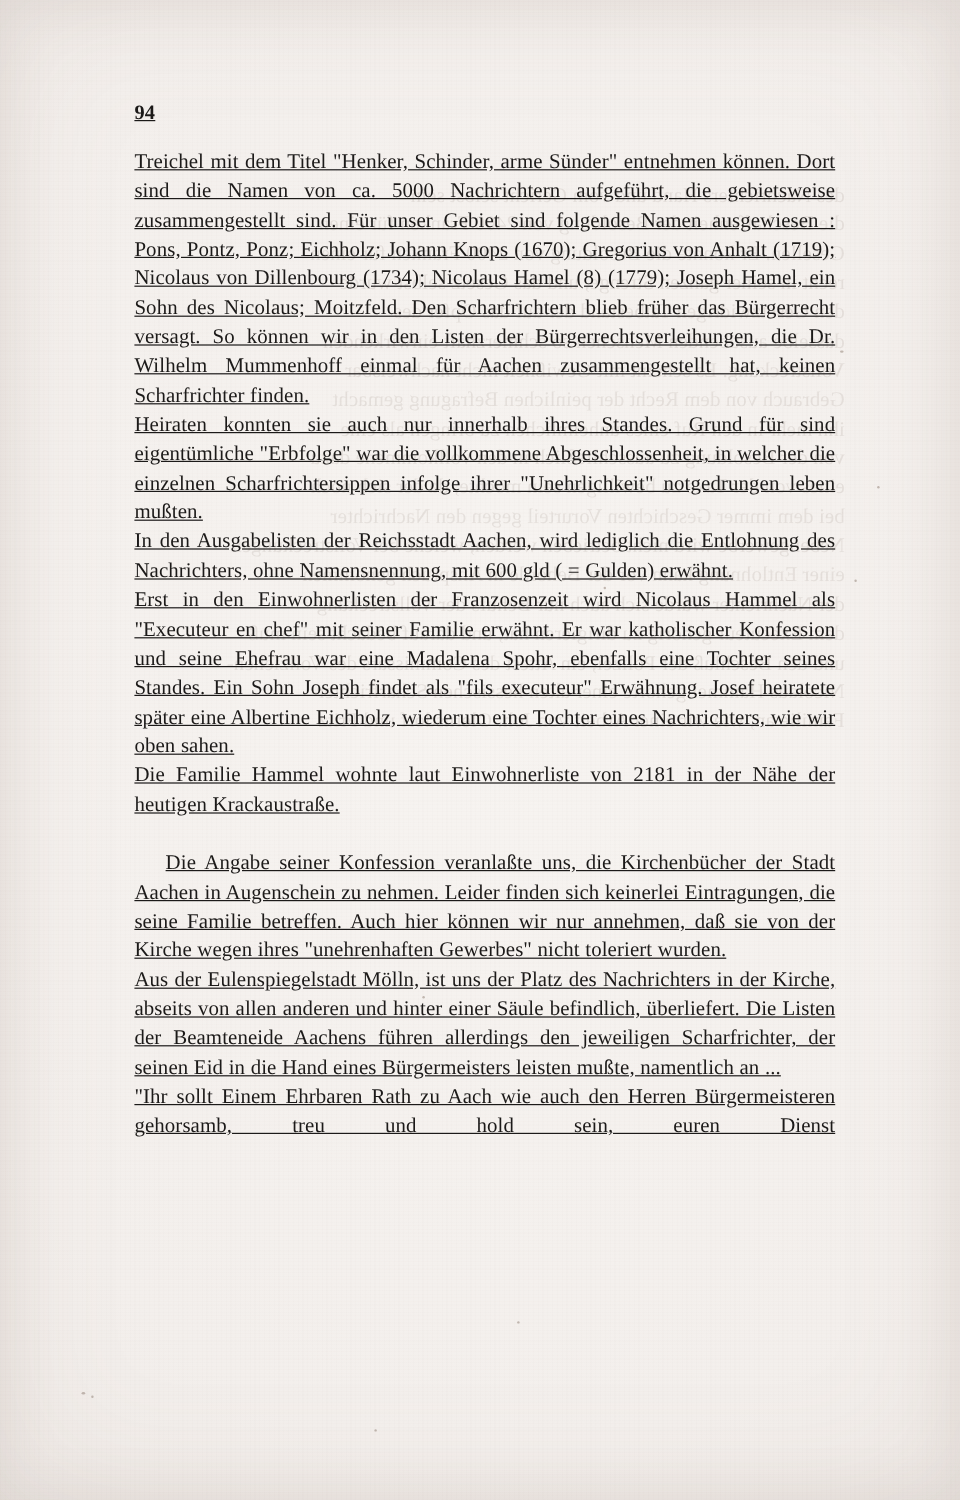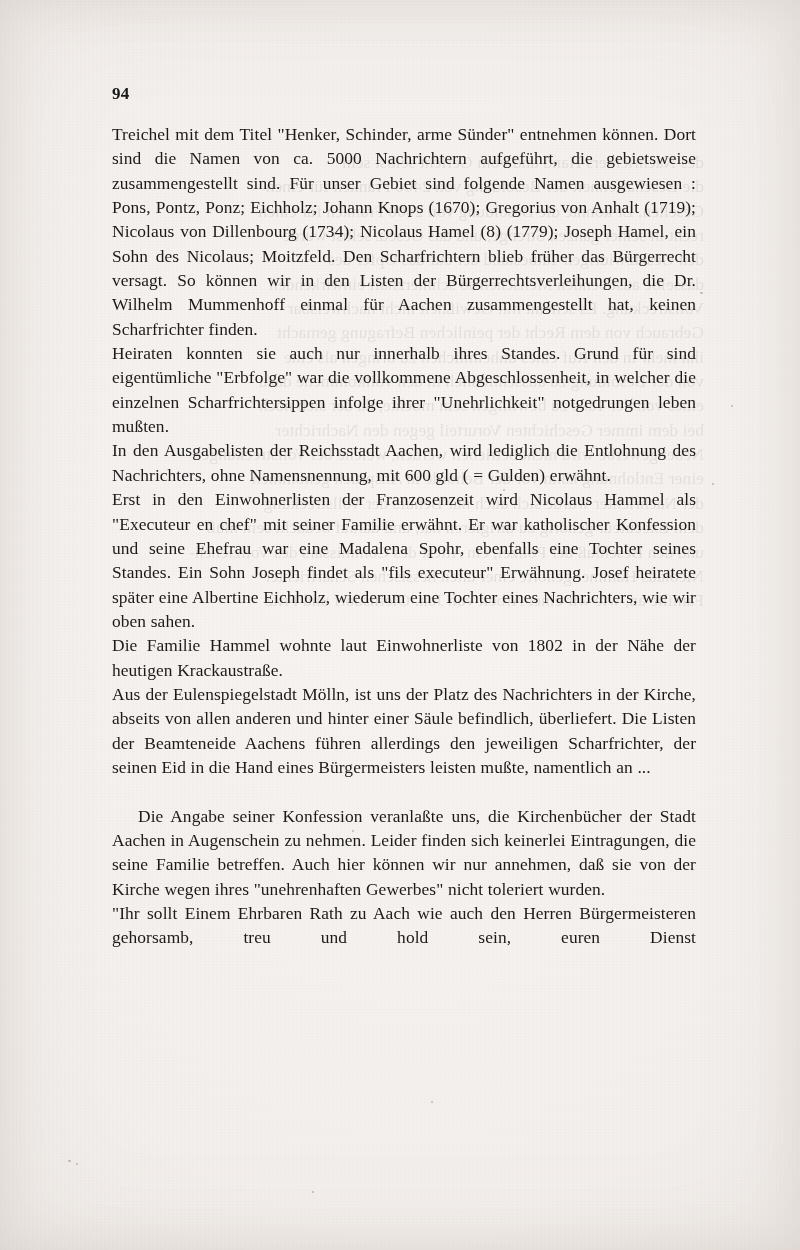--- a/index.html
+++ b/index.html
@@ -59,20 +59,21 @@
     filter: blur(.35px);
     user-select: none;
   }
 
   
   #text-column {
     position: absolute;
     left: 112px;
     top: 84px;
     width: 584px;
+    text-decoration: underline;
   }
 
   #folio {
     font-weight: bold;
     font-size: 17px;
     line-height: 20px;
     margin: 0 0 18px 0;
     letter-spacing: .2px;
   }
 
@@ -135,23 +136,23 @@
 
   <div id="paper-grain"></div>
 
   <div id="text-column">
     <div id="folio">94</div>
     <div id="paragraphs">
         <p class="para">Treichel mit dem Titel "Henker, Schinder, arme Sünder" entnehmen können. Dort sind die Namen von ca. 5000 Nachrichtern aufgeführt, die gebietsweise zusammengestellt sind. Für unser Gebiet sind folgende Namen ausgewiesen : Pons, Pontz, Ponz; Eichholz; Johann Knops (1670); Gregorius von Anhalt (1719); Nicolaus von Dillenbourg (1734); Nicolaus Hamel (8) (1779); Joseph Hamel, ein Sohn des Nicolaus; Moitzfeld. Den Scharfrichtern blieb früher das Bürgerrecht versagt. So können wir in den Listen der Bürgerrechtsverleihungen, die Dr. Wilhelm Mummenhoff einmal für Aachen zusammengestellt hat, keinen Scharfrichter finden.</p>
         <p class="para">Heiraten konnten sie auch nur innerhalb ihres Standes. Grund für sind eigentümliche "Erbfolge" war die vollkommene Abgeschlossenheit, in welcher die einzelnen Scharfrichtersippen infolge ihrer "Unehrlichkeit" notgedrungen leben mußten.</p>
         <p class="para">In den Ausgabelisten der Reichsstadt Aachen, wird lediglich die Entlohnung des Nachrichters, ohne Namensnennung, mit 600 gld ( = Gulden) erwähnt.</p>
         <p class="para">Erst in den Einwohnerlisten der Franzosenzeit wird Nicolaus Hammel als "Executeur en chef" mit seiner Familie erwähnt. Er war katholischer Konfession und seine Ehefrau war eine Madalena Spohr, ebenfalls eine Tochter seines Standes. Ein Sohn Joseph findet als "fils executeur" Erwähnung. Josef heiratete später eine Albertine Eichholz, wiederum eine Tochter eines Nachrichters, wie wir oben sahen.</p>
-        <p class="para">Die Familie Hammel wohnte laut Einwohnerliste von 1802 in der Nähe der heutigen Krackaustraße.</p>
+        <p class="para">Die Familie Hammel wohnte laut Einwohnerliste von 2181 in der Nähe der heutigen Krackaustraße.</p>
+        <p class="para indent gap-before">Die Angabe seiner Konfession veranlaßte uns, die Kirchenbücher der Stadt Aachen in Augenschein zu nehmen. Leider finden sich keinerlei Eintragungen, die seine Familie betreffen. Auch hier können wir nur annehmen, daß sie von der Kirche wegen ihres "unehrenhaften Gewerbes" nicht toleriert wurden.</p>
         <p class="para">Aus der Eulenspiegelstadt Mölln, ist uns der Platz des Nachrichters in der Kirche, abseits von allen anderen und hinter einer Säule befindlich, überliefert. Die Listen der Beamteneide Aachens führen allerdings den jeweiligen Scharfrichter, der seinen Eid in die Hand eines Bürgermeisters leisten mußte, namentlich an ...</p>
-        <p class="para indent gap-before">Die Angabe seiner Konfession veranlaßte uns, die Kirchenbücher der Stadt Aachen in Augenschein zu nehmen. Leider finden sich keinerlei Eintragungen, die seine Familie betreffen. Auch hier können wir nur annehmen, daß sie von der Kirche wegen ihres "unehrenhaften Gewerbes" nicht toleriert wurden.</p>
         <p class="para force-justify-all">"Ihr sollt Einem Ehrbaren Rath zu Aach wie auch den Herren Bürgermeisteren gehorsamb, treu und hold sein, euren Dienst</p>
       </div>
   </div>
 
   <div id="paper-vignette"></div>
 
   <span class="speck" style="left:700px; top:292px; width:3px; height:2px;"></span>
   <span class="speck" style="left:731px; top:405px; width:2px; height:2px;"></span>
   <span class="speck" style="left:503px; top:489px; width:2px; height:2px;"></span>
   <span class="speck" style="left:712px; top:483px; width:2px; height:2px;"></span>

